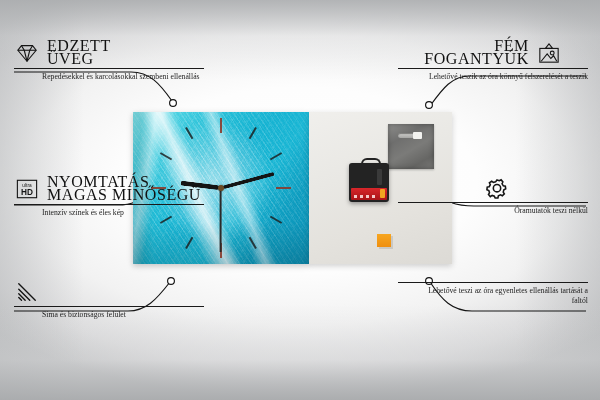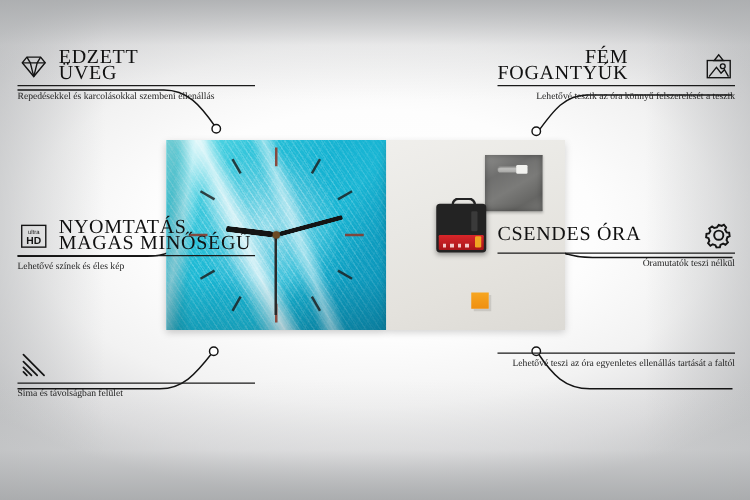--- a/index.html
+++ b/index.html
@@ -80,25 +80,25 @@
   #mechanism .shaft{position:absolute;left:28px;top:6px;width:5px;height:16px;background:#3a3a3a;border-radius:1px;}
   #foam-pad{position:absolute;left:68px;top:122px;width:14px;height:13px;
     background:linear-gradient(#f7a620,#ef8f10);box-shadow:2px 2px 0 rgba(0,0,0,.10);}
 
   
   .callout{position:absolute;width:190px;}
   .c-head{display:flex;align-items:center;gap:7px;}
   .c-title{font-size:16px;letter-spacing:.55px;color:#111;line-height:12.5px;font-variant:small-caps;
            text-transform:uppercase;font-weight:400;}
   .c-rule{height:0;border-top:1px solid #1a1a1a;margin:3px 0 3px;}
-  .c-desc{font-size:7.7px;line-height:10px;color:#1d1d1d;}
+  .c-desc{font-size:7.7px;line-height:10px;color:#1d1d1d;margin-left:28px;}
   .ico{width:26px;height:22px;flex:0 0 26px;display:block;}
   .left .c-head{justify-content:flex-start;}
   .left .c-title,.left .c-desc{text-align:left;}
-  .right .c-head{justify-content:space-between;}
+  .right .c-head{justify-content:center;}
   .right .c-title,.right .c-desc{text-align:right;}
 
   #callout-tempered-glass{left:14px;top:40px;}
   #callout-hd-print{left:14px;top:176px;}
   #callout-polished-edges{left:14px;top:281px;}
   #callout-metal-handles{right:12px;top:40px;}
   #callout-silent-mechanism{right:12px;top:177px;}
   #callout-foam-pad{right:12px;top:279px;}
 
   #leaders{position:absolute;inset:0;pointer-events:none;}
@@ -216,36 +216,36 @@
       <rect x="3.5" y="2.5" width="21" height="19" fill="none" stroke="#141414" stroke-width="1.2"></rect>
       <text x="14" y="10" font-family="Liberation Sans, sans-serif" font-size="5.2" text-anchor="middle" fill="#141414">ultra</text>
       <text x="14" y="19" font-family="Liberation Sans, sans-serif" font-size="9" font-weight="bold" text-anchor="middle" fill="#141414">HD</text>
     </svg>
     <div>
       <div class="c-title">NYOMTATÁS</div>
       <div class="c-title">MAGAS MINŐSÉGŰ</div>
     </div>
   </div>
   <div class="c-rule"></div>
-  <div class="c-desc">Lehetővé színek és éles kép</div>
+  <div class="c-desc">Intenzív színek és éles kép</div>
 </div>
 
 <div class="callout left" id="callout-polished-edges">
   <div class="c-head">
     <svg class="ico" viewBox="0 0 28 24">
       <g stroke="#141414" stroke-width="1.5" stroke-linecap="round">
         <path d="M5 3 L23 21"></path>
           <path d="M5 9 L17 21"></path>
           <path d="M5 14 L12 21"></path>
           <path d="M5 18 L8 21"></path>
       </g>
     </svg>
   </div>
   <div class="c-rule"></div>
-  <div class="c-desc">Sima és távolságban felület</div>
+  <div class="c-desc">Sima és biztonságos felület</div>
 </div>
 
 <div class="callout right" id="callout-metal-handles">
   <div class="c-head">
     <div>
       <div class="c-title">FÉM</div>
       <div class="c-title">FOGANTYÚK</div>
     </div>
     <svg class="ico" viewBox="0 0 28 24">
       <g fill="none" stroke="#141414" stroke-width="1.2">
@@ -256,21 +256,20 @@
       </g>
     </svg>
   </div>
   <div class="c-rule"></div>
   <div class="c-desc">Lehetővé teszik az óra könnyű felszerelését a teszik</div>
 </div>
 
 <div class="callout right" id="callout-silent-mechanism">
   <div class="c-head">
     <div>
-      <div class="c-title">CSENDES ÓRA</div>
     </div>
     <svg class="ico" viewBox="0 0 28 24">
       <g fill="none" stroke="#141414" stroke-width="1.7">
         <path d="M14 3.2 l2.6 .9 1.9-1.1 1.9 2.4 -.9 2 1.4 2.3 2.2 .3 .4 3 -2 1 -.7 2.5 1.2 1.9 -2.2 2.1 -2-1 -2.3 1.1 -.5 2.2 -3 .1 -.9-2 -2.4-.8 -2 1.3 -2-2.3 1.1-1.9 -.7-2.4 -2.1-.8 .3-3 2.2-.4 1.2-2.2 -1-2 2.5-1.8 1.8 1.3 2.4-.6z"></path>
         <circle cx="14" cy="12.2" r="4"></circle>
       </g>
     </svg>
   </div>
   <div class="c-rule"></div>
   <div class="c-desc">Óramutatók teszi nélkül</div>

